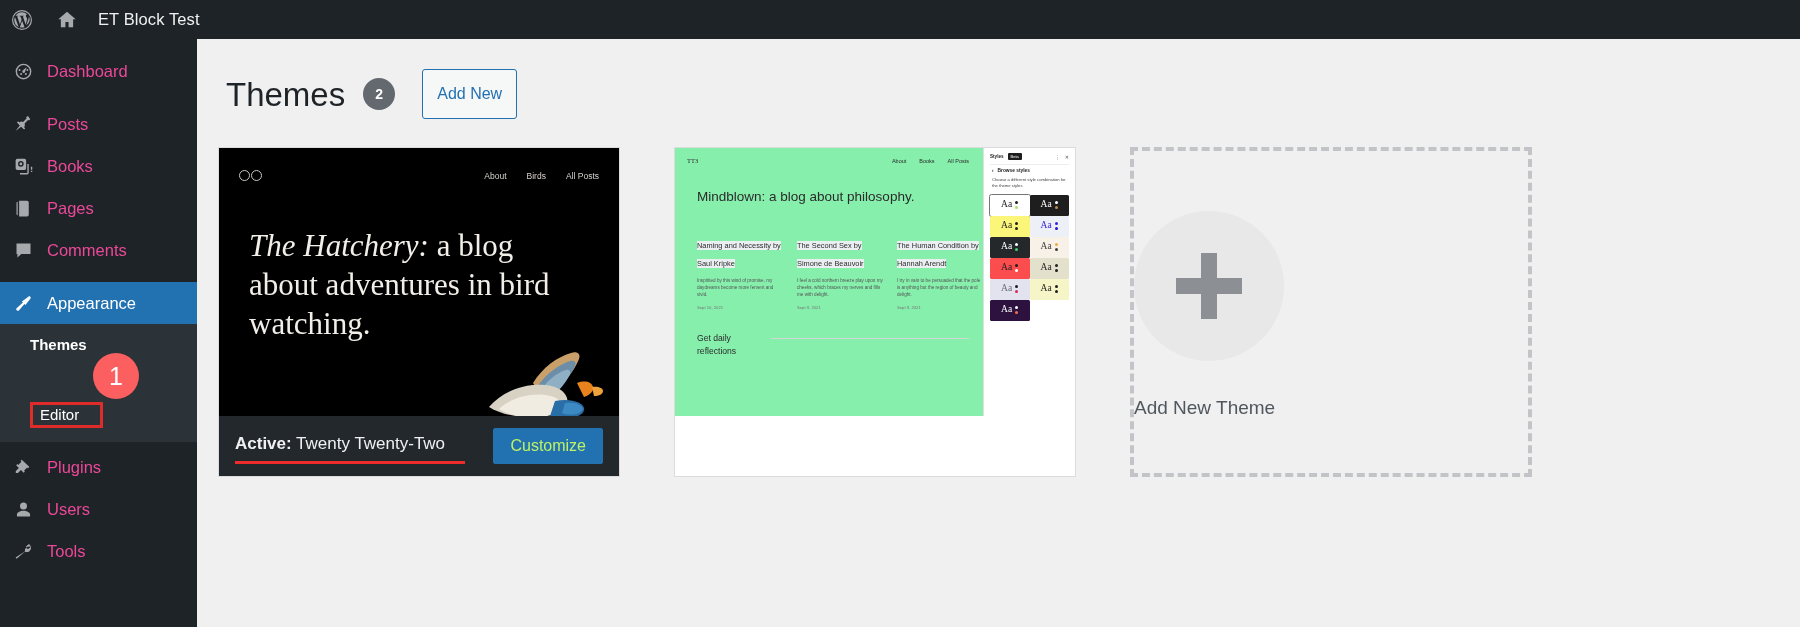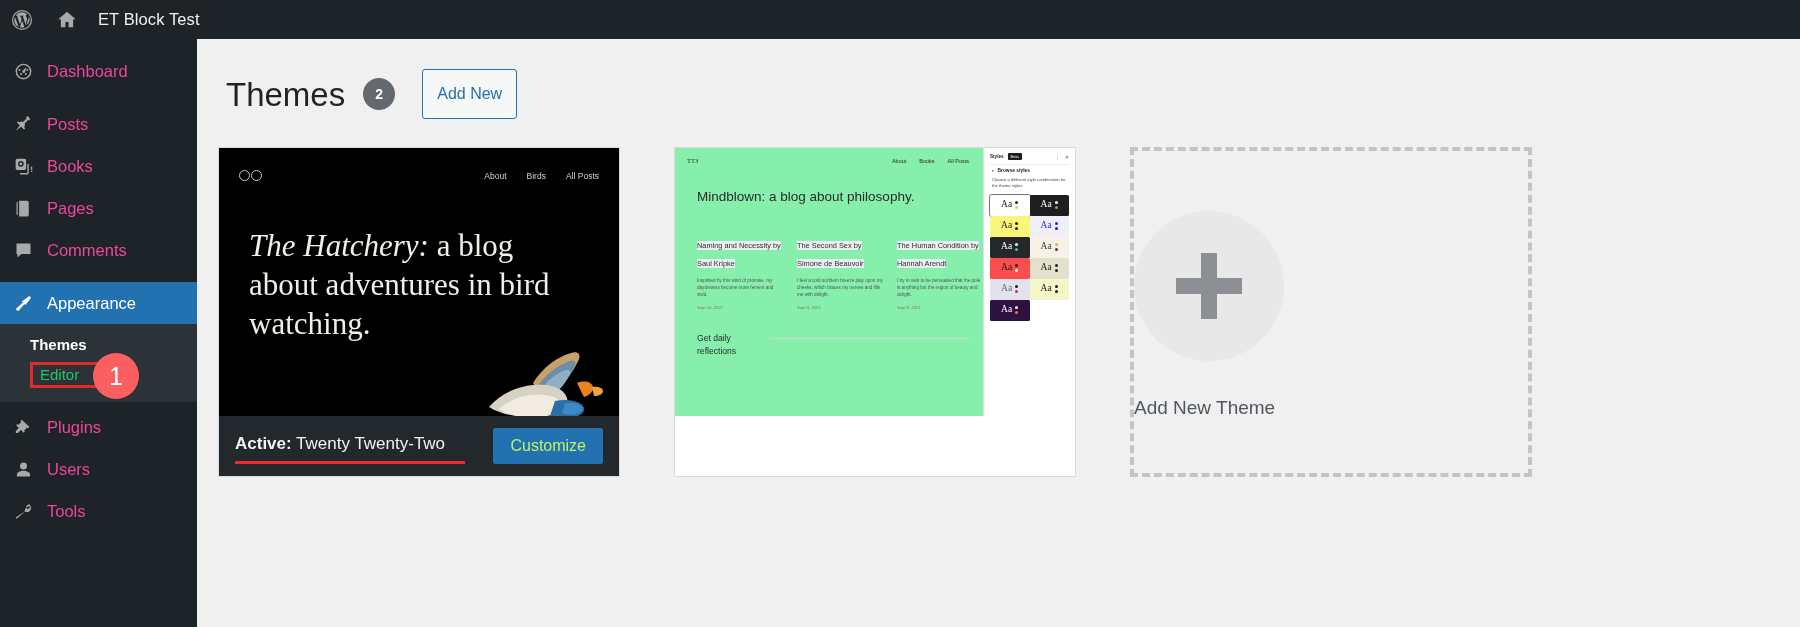--- a/index.html
+++ b/index.html
@@ -61,23 +61,24 @@
     font-size: 15px;
     color: #f0f0f1;
     cursor: pointer;
   }
   .submenu-item.sub-current { font-weight: 700; color: #fff; }
   .editor-wrap { position: relative; display: inline-block; }
   .editor-hl {
     border: 3px solid #e02b2b;
     padding: 1px 21px 2px 7px;
     display: inline-block;
-    color: #22c55e;
+    color: #ffffff;
     font-size: 15px;
     line-height: 17px;
+    margin-top: 40px;
   }
   .step-badge {
     position: absolute;
     left: 63px; top: -9px;
     width: 46px; height: 46px;
     border-radius: 50%;
     background: #fc5f5f;
     color: #fff;
     font-size: 25px;
     display: flex; align-items: center; justify-content: center;

